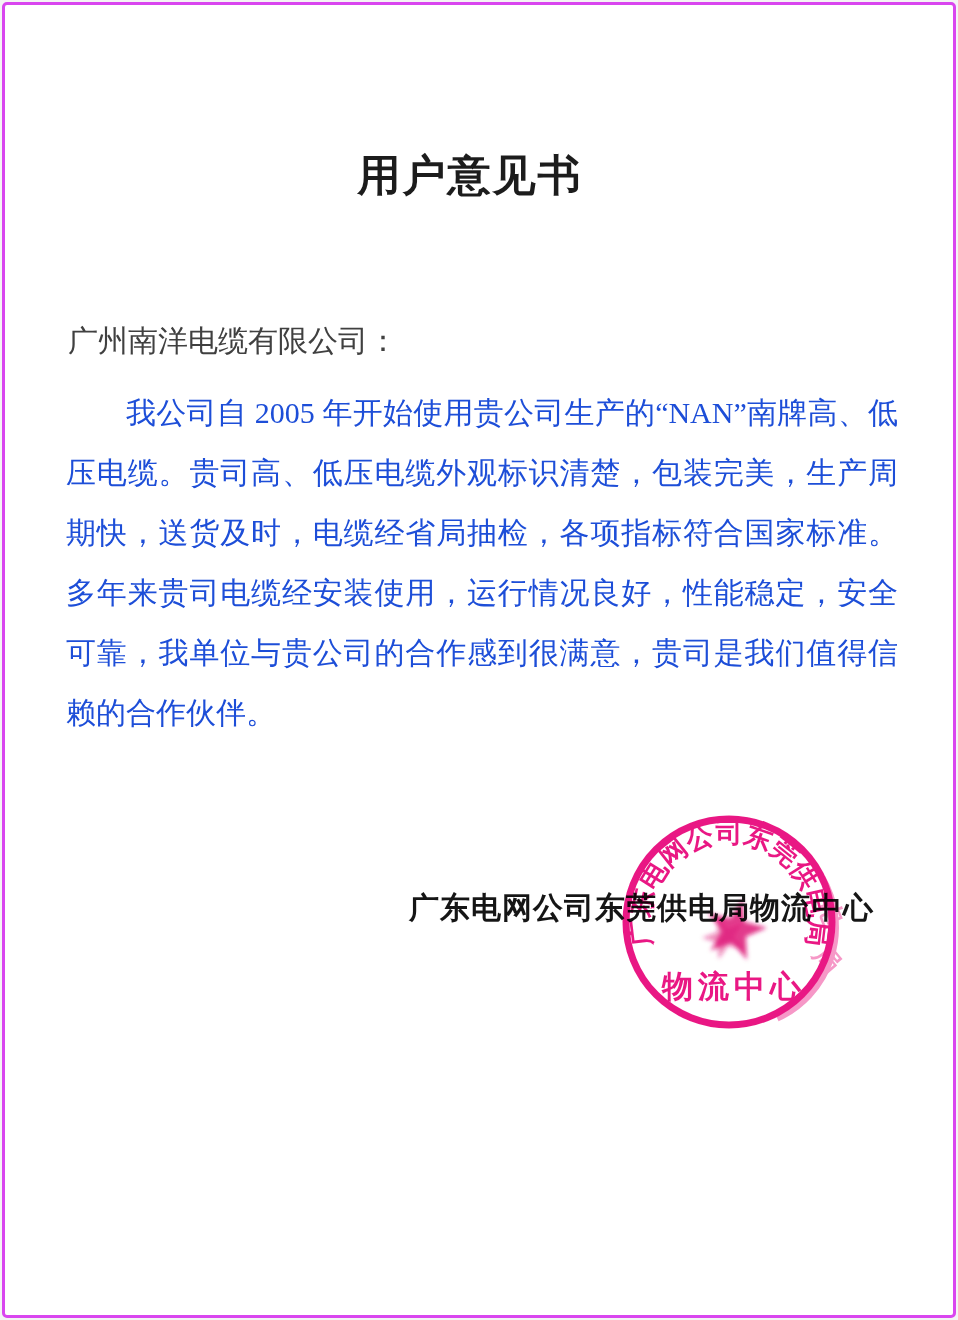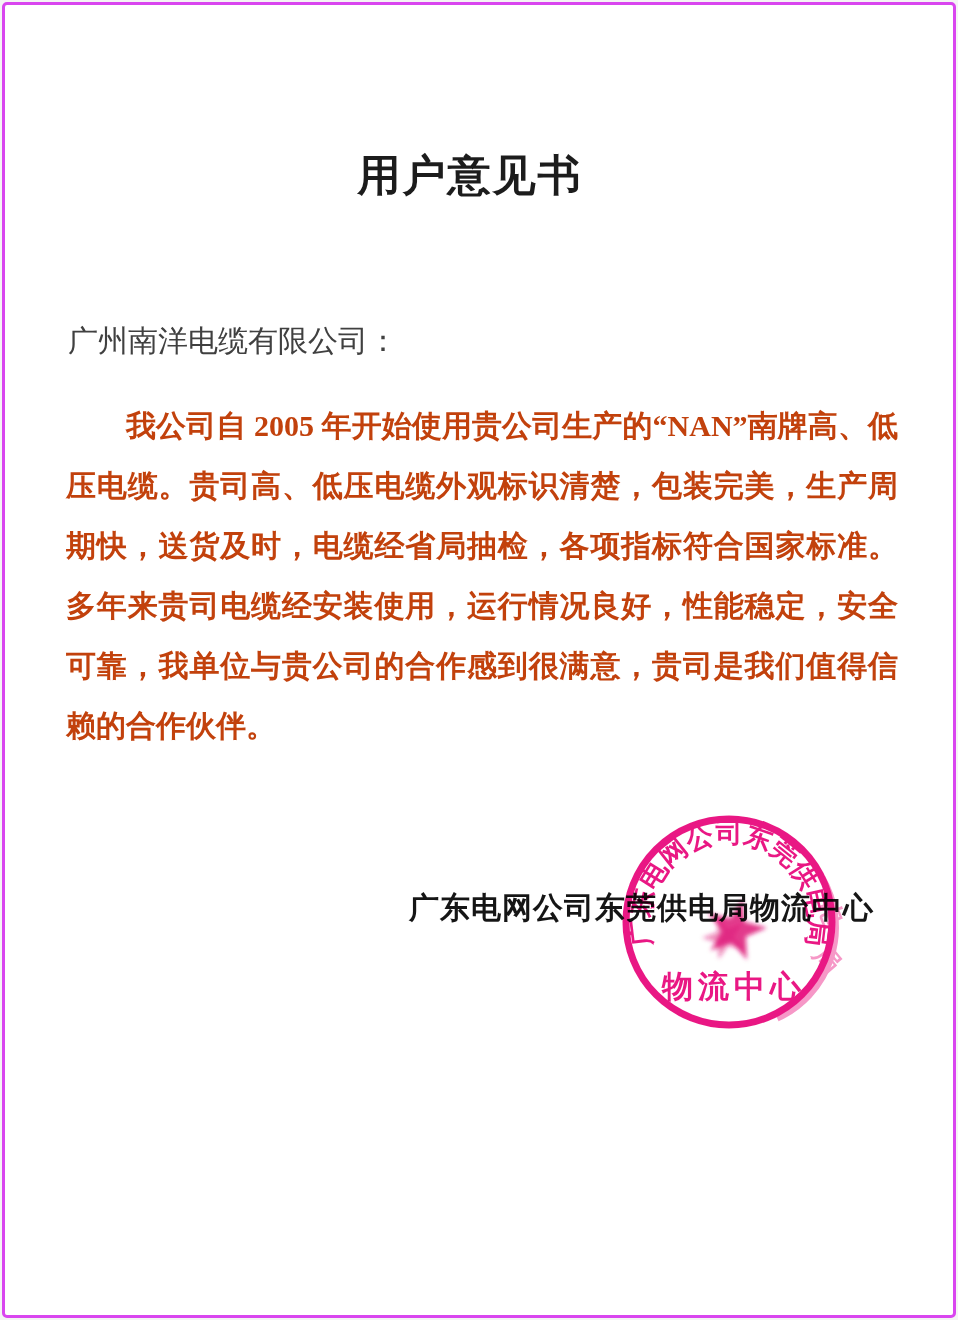--- a/index.html
+++ b/index.html
@@ -31,30 +31,29 @@
   .recipient {
     position: absolute;
     top: 270px; left: 63px;
     font-size: 30px;
     color: #404040;
     line-height: 40px;
     margin-top: 46px;
   }
   .body-par {
     position: absolute;
-    top: 391px; left: 61px;
+    top: 378px; left: 61px;
     width: 832px;
     font-size: 30px;
     line-height: 60px;
-    color: #c2410c;
+    color: #1d4ed8;
     text-align: justify;
     text-justify: inter-ideograph;
     text-indent: 2em;
     word-break: break-all;
-    font-weight: bold;
   }
   .sign-block {
     position: absolute;
     top: 884px; right: 79px;
     text-align: right;
     color: #151515;
   }
   .sign-org {
     font-size: 30px;
     font-weight: 700;

